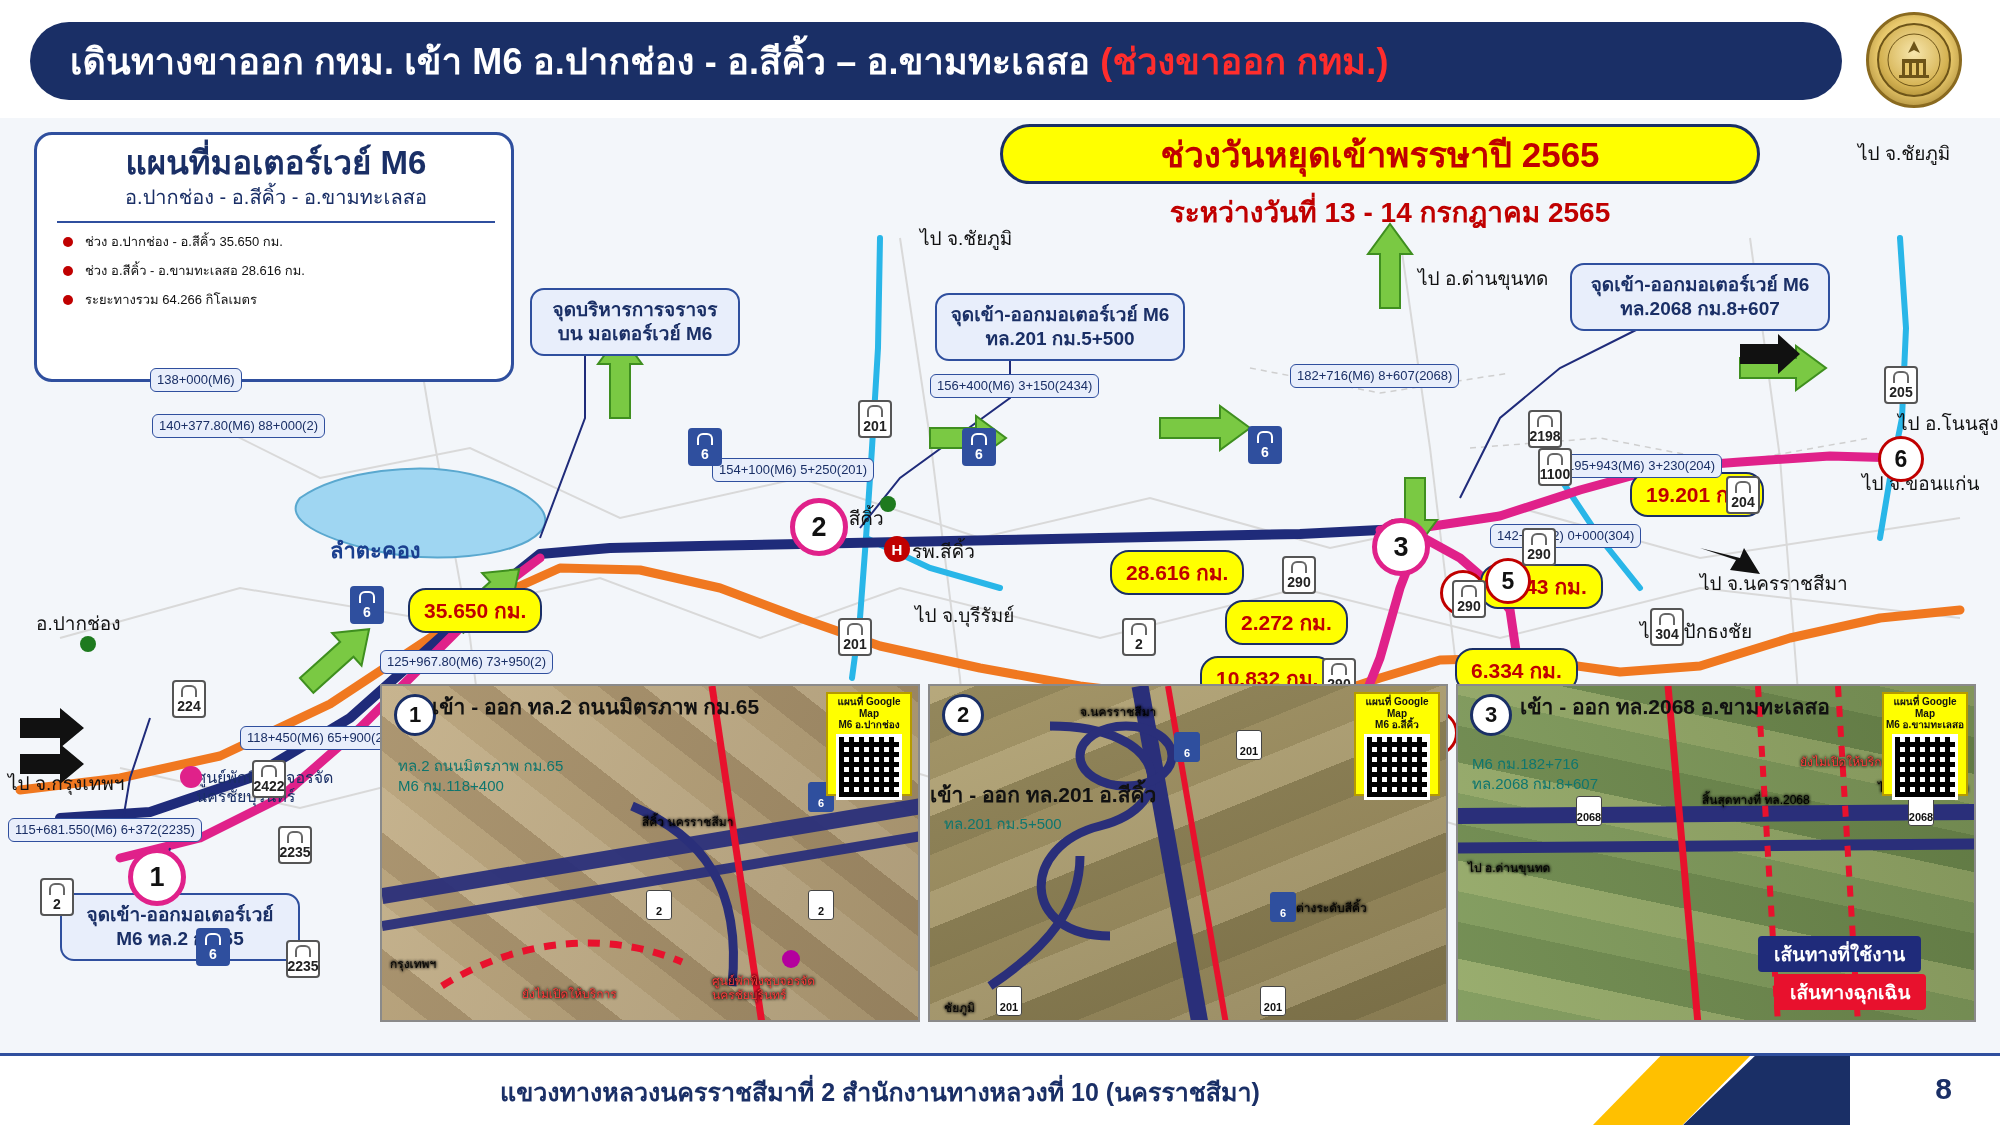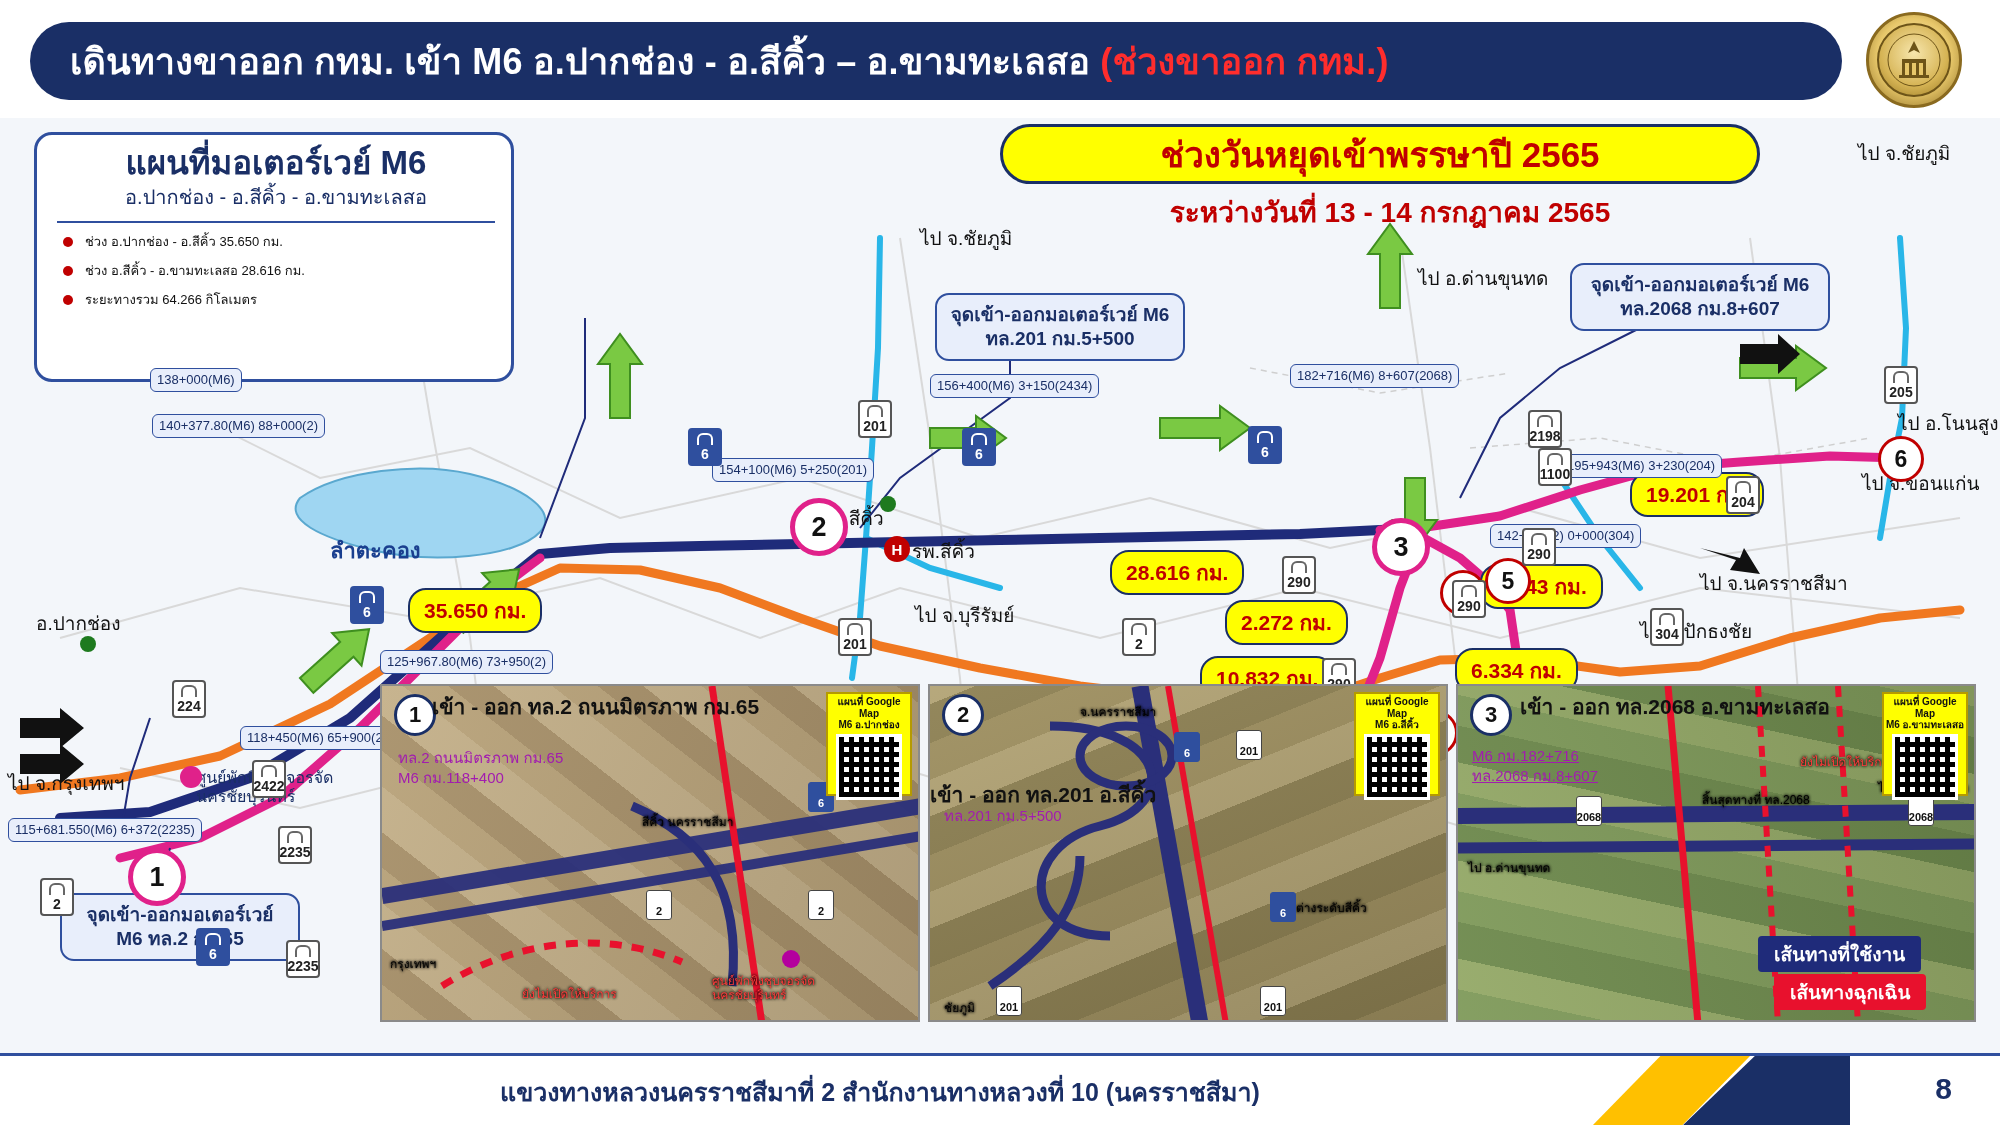--- a/index.html
+++ b/index.html
@@ -253,22 +253,22 @@
     z-index: 6;
   }
   .photo-caption {
     position: absolute;
     font-size: 21px; font-weight: bold; color: #111;
     z-index: 6;
     white-space: nowrap;
   }
   .photo-note {
     position: absolute;
-    font-size: 15px; color: #a21caf; line-height: 1.3;
-    z-index: 6; white-space: pre-line;
+    font-size: 15px; color: #0f766e; line-height: 1.3;
+    z-index: 6; white-space: pre-line; margin-top: 8px;
   }
   .qr-box {
     position: absolute;
     width: 86px; height: 104px;
     background: #ffff00;
     border: 2px solid #b59a00;
     z-index: 7;
     font-size: 10px; color: #111; text-align: center;
     padding-top: 2px; line-height: 1.15; font-weight: bold;
   }
@@ -462,20 +462,22 @@
         <span class="legend-bullet"></span>
         <span>ระยะทางรวม 64.266 กิโลเมตร</span>
       </div>
     </div>
 
     <div class="holiday-box">
       <span class="holiday-text">ช่วงวันหยุดเข้าพรรษาปี 2565</span>
     </div>
     <div class="holiday-date">ระหว่างวันที่  13 - 14 กรกฎาคม 2565</div>
 
+    <div class="callout" style="left:530px; top:170px; width:210px;">จุดบริหารการจราจร
+บน มอเตอร์เวย์ M6</div>
     <div class="callout" style="left:935px; top:175px; width:250px;">จุดเข้า-ออกมอเตอร์เวย์ M6
 ทล.201 กม.5+500</div>
     <div class="callout" style="left:1570px; top:145px; width:260px;">จุดเข้า-ออกมอเตอร์เวย์ M6
 ทล.2068 กม.8+607</div>
     <div class="callout" style="left:60px; top:775px; width:240px;">จุดเข้า-ออกมอเตอร์เวย์ M6
 ทล.2 กม.65</div>
 
     <div class="km-pill" style="left:408px; top:470px;">35.650 กม.</div>
     <div class="km-pill" style="left:1110px; top:432px;border-radius:19px;">28.616 กม.</div>
     <div class="km-pill" style="left:1630px; top:354px;">19.201 กม.</div>
@@ -629,21 +631,21 @@
           <path d="M300 0 L320 338"></path>
           <path d="M380 0 L400 338"></path>
         </g>
       </svg>
       <div class="photo-num" style="left:12px; top:8px;">3</div>
       <div class="qr-box" style="right:6px; top:6px;">
         <span style="white-space:pre-line;">แผนที่ Google Map
 M6 อ.ขามทะเลสอ</span>
         <div class="qr-code"></div>
       </div>
-      <div class="photo-note" style="left:14px; top:60px;text-decoration:underline;">M6 กม.182+716
+      <div class="photo-note" style="left:14px; top:60px;">M6 กม.182+716
 ทล.2068 กม.8+607</div>
       <div class="map-mini-label" style="left:342px; top:66px; color:#ff3b3b;">ยังไม่เปิดให้บริการ</div>
       <div class="map-mini-label" style="left:244px; top:104px;">สิ้นสุดทางที่ ทล.2068</div>
       <div class="map-mini-label" style="left:10px; top:172px;">ไป อ.ด่านขุนทด</div>
       <div class="map-mini-label" style="left:420px; top:92px;">ไป อ.ขามทะเลสอ</div>
       <div class="mini-shield" style="left:118px; top:110px;">2068</div>
       <div class="mini-shield" style="left:450px; top:110px;">2068</div>
       <div class="legend-route normal" style="left:300px; top:250px;">เส้นทางที่ใช้งาน</div>
       <div class="legend-route emerg" style="left:316px; top:288px;">เส้นทางฉุกเฉิน</div>
     </div>

